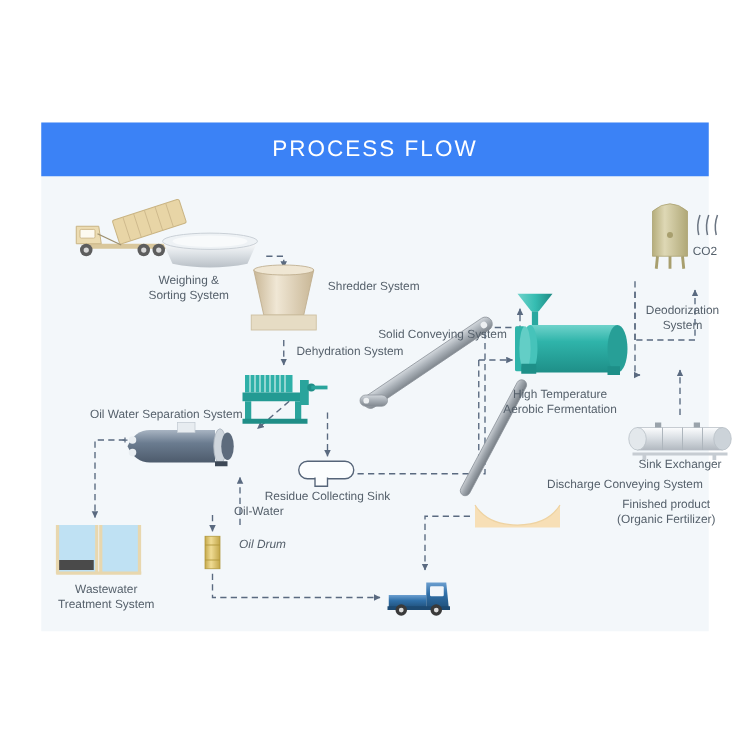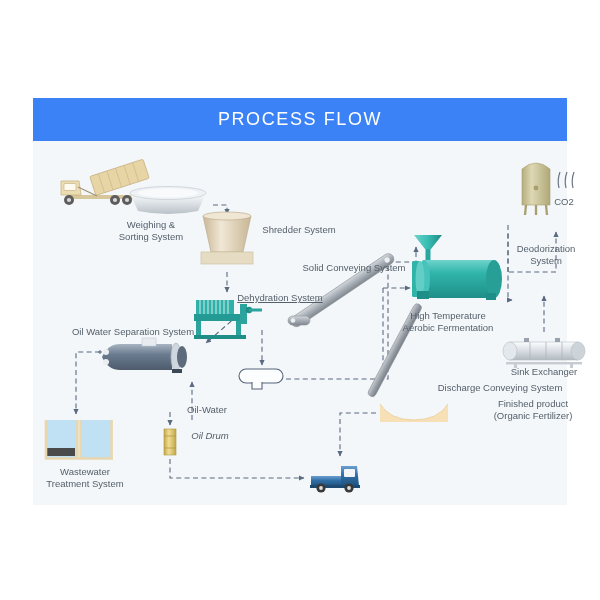--- a/index.html
+++ b/index.html
@@ -428,32 +428,33 @@
     </svg>
   </div>
 
   <div class="lab" style="left:108px;top:219px;width:86px;">Weighing &amp;
 Sorting System</div>
 
   <div class="lab l" style="left:249px;top:224px;width:100px;">Shredder System</div>
 
   <div class="lab l" style="left:243px;top:262px;width:130px;margin-left:46px;">Solid Conveying System</div>
 
-  <div class="lab l" style="left:220px;top:292px;width:120px;text-decoration:underline;">Dehydration System</div>
+  <div class="lab l" style="left:220px;top:276px;width:120px;">Dehydration System</div>
 
   <div class="lab l" style="left:53px;top:326px;width:160px;">Oil Water Separation System</div>
 
 
   <div class="lab" style="left:33px;top:466px;width:104px;">Wastewater
 Treatment System</div>
 
   <div class="lab l" style="left:172px;top:404px;width:70px;">Oil-Water</div>
 
   <div class="lab l" style="left:180px;top:430px;width:60px;font-style:italic;">Oil Drum</div>
 
+  <div class="lab l" style="left:197px;top:392px;width:130px;">Residue Collecting Sink</div>
 
   <div class="lab" style="left:392px;top:310px;width:112px;">High Temperature
 Aerobic Fermentation</div>
 
   <div class="lab" style="left:500px;top:243px;width:92px;">Deodorization
 System</div>
 
   <div class="lab l" style="left:549px;top:196px;width:30px;">CO2</div>
 
   <div class="lab" style="left:500px;top:366px;width:88px;">Sink Exchanger</div>

